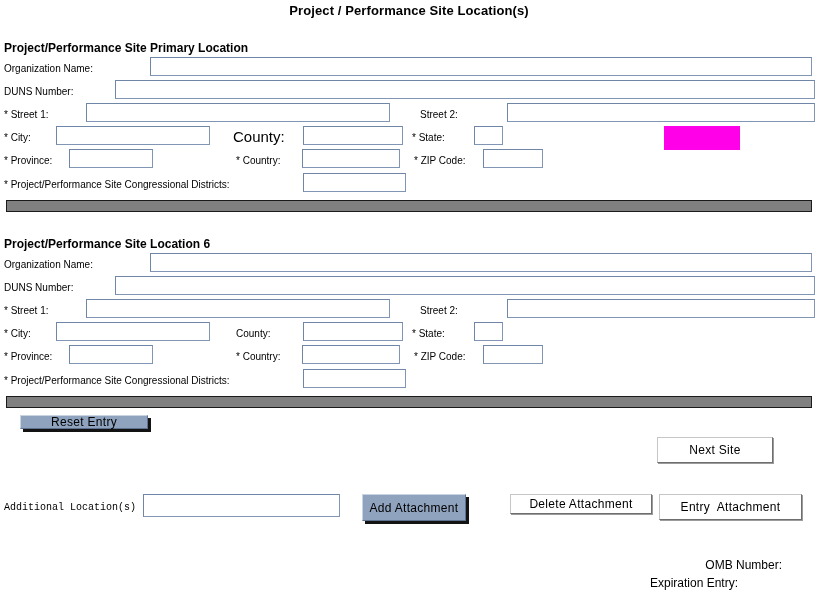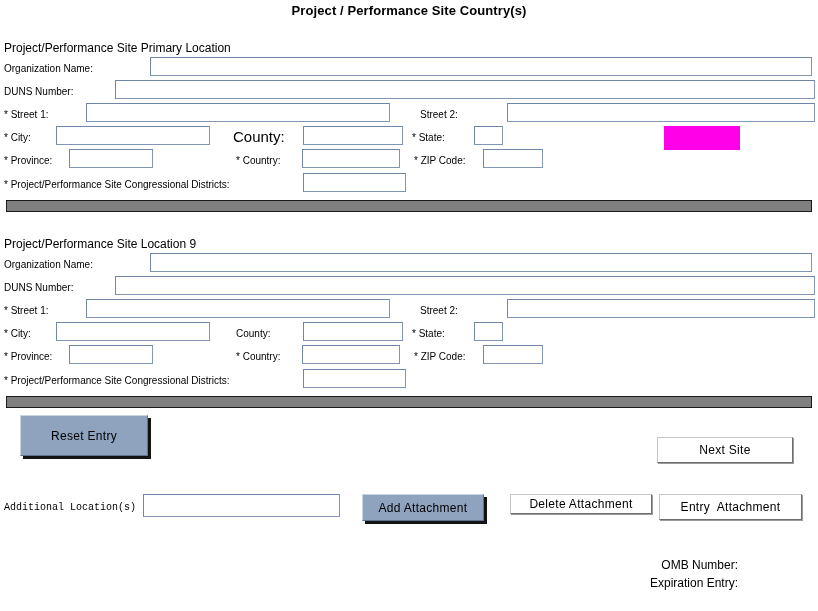--- a/index.html
+++ b/index.html
@@ -25,21 +25,21 @@
     width: 818px;
     text-align: center;
     font-size: 13px;
     font-weight: bold;
     letter-spacing: 0.1px;
   }
 
   
   .section-header {
     font-size: 12px;
-    font-weight: normal;
+    font-weight: bold;
     left: 4px;
     white-space: nowrap;
   }
 
   
   .lbl {
     font-size: 10px;
     white-space: nowrap;
     line-height: 14px;
   }
@@ -116,21 +116,21 @@
     font-size: 12px;
     text-align: right;
     width: 738px;
     left: 0;
     white-space: nowrap;
   }
 </style>
 </head>
 <body>
 
-<div class="abs page-title">Project / Performance Site Country(s)</div>
+<div class="abs page-title">Project / Performance Site Location(s)</div>
 
 <div class="abs section-header" style="top:41px;">Project/Performance Site Primary Location</div>
 
 <div class="abs lbl" style="left:4px; top:62px;">Organization Name:</div>
 <input class="abs fld" style="left: 150px; top: 57px; width: 662px; height: 19px;" value="">
 
 <div class="abs lbl" style="left:4px; top:85px;">DUNS Number:</div>
 <input class="abs fld" style="left: 115px; top: 80px; width: 700px; height: 19px;" value="">
 
 <div class="abs lbl" style="left:4px; top:108px;">* Street 1:</div>
@@ -151,21 +151,21 @@
 <div class="abs lbl" style="left:236px; top:154px;">* Country:</div>
 <input class="abs fld" style="left: 302px; top: 149px; width: 98px; height: 19px;" value="">
 <div class="abs lbl" style="left:414px; top:154px;">* ZIP Code:</div>
 <input class="abs fld" style="left: 483px; top: 149px; width: 60px; height: 19px;" value="">
 
 <div class="abs lbl" style="left:4px; top:178px;">* Project/Performance Site Congressional Districts:</div>
 <input class="abs fld" style="left: 303px; top: 173px; width: 103px; height: 19px;" value="">
 
 <div class="abs divider-bar" style="top:200px;"></div>
 
-<div class="abs section-header" style="top:237px;">Project/Performance Site Location 9</div>
+<div class="abs section-header" style="top:237px;">Project/Performance Site Location 6</div>
 
 <div class="abs lbl" style="left:4px; top:258px;">Organization Name:</div>
 <input class="abs fld" style="left: 150px; top: 253px; width: 662px; height: 19px;" value="">
 
 <div class="abs lbl" style="left:4px; top:281px;">DUNS Number:</div>
 <input class="abs fld" style="left: 115px; top: 276px; width: 700px; height: 19px;" value="">
 
 <div class="abs lbl" style="left:4px; top:304px;">* Street 1:</div>
 <input class="abs fld" style="left: 86px; top: 299px; width: 304px; height: 19px;" value="">
 <div class="abs lbl" style="left:420px; top:304px;">Street 2:</div>
@@ -183,25 +183,25 @@
 <div class="abs lbl" style="left:236px; top:350px;">* Country:</div>
 <input class="abs fld" style="left: 302px; top: 345px; width: 98px; height: 19px;" value="">
 <div class="abs lbl" style="left:414px; top:350px;">* ZIP Code:</div>
 <input class="abs fld" style="left: 483px; top: 345px; width: 60px; height: 19px;" value="">
 
 <div class="abs lbl" style="left:4px; top:374px;">* Project/Performance Site Congressional Districts:</div>
 <input class="abs fld" style="left: 303px; top: 369px; width: 103px; height: 19px;" value="">
 
 <div class="abs divider-bar" style="top:396px;"></div>
 
-<div class="abs btn btn-blue" style="left:20px; top:415px; width:128px; height:41px;">Reset Entry</div>
-
-<div class="abs btn btn-white" style="left:657px; top:437px; width:136px; height:26px;">Next Site</div>
+<div class="abs btn btn-blue" style="left:20px; top:415px; width:128px; height:14px;">Reset Entry</div>
+
+<div class="abs btn btn-white" style="left:657px; top:437px; width:116px; height:26px;">Next Site</div>
 
 <div class="abs lbl" style="left:4px; top:501px;font-family:Liberation Mono, monospace;">Additional Location(s)</div>
 <input class="abs fld" style="left: 143px; top: 494px; width: 197px; height: 23px;" value="">
 
-<div class="abs btn btn-blue" style="left:362px; top:494px; width:122px; height:27px;">Add Attachment</div>
+<div class="abs btn btn-blue" style="left:362px; top:494px; width:104px; height:27px;">Add Attachment</div>
 <div class="abs btn btn-white" style="left:510px; top:494px; width:142px; height:20px;">Delete Attachment</div>
 <div class="abs btn btn-white" style="left:659px; top:494px; width:143px; height:26px;">Entry  Attachment</div>
 
-<div class="abs footer-line" style="top:558px;">OMB Number:</div>
+<div class="abs footer-line" style="top:558px;padding-left:44px;">OMB Number:</div>
 <div class="abs footer-line" style="top:576px;">Expiration Entry:</div>
 
 </body></html>

